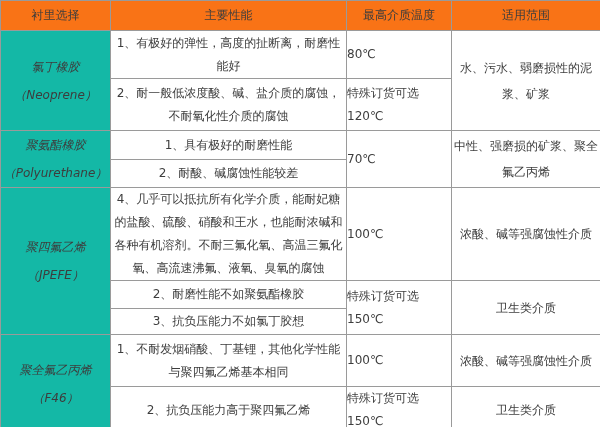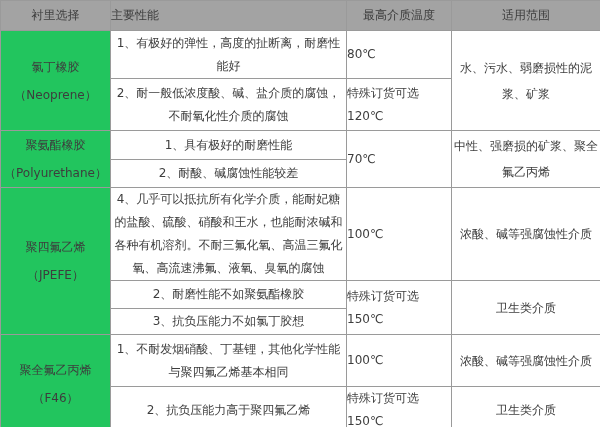--- a/index.html
+++ b/index.html
@@ -24,36 +24,37 @@
     border: 1px solid #9a9a9a;
     box-sizing: border-box;
     font-size: 12px;
     color: #3d3d3d;
     padding: 0;
     vertical-align: middle;
     overflow: hidden;
   }
   
   thead th {
-    background: #a3a3a3;
+    background: #f97316;
     color: #ffffff;
     font-weight: normal;
     height: 30px;
     font-size: 13px;
     border-color: #6e8f90;
   }
-  th.h-left { text-align: left; padding-left: 16px; }
+  th.h-left { text-align: center; padding-left: 16px; }
   th.h-center { text-align: center; }
   
   td.material {
-    background: #22c55e;
+    background: #14b8a6;
     color: #ffffff;
     text-align: center;
     font-size: 12.5px;
     line-height: 24px;
+    font-style: italic;
   }
   td.material .mname { padding: 2px 0; }
   
   td.perf {
     text-align: center;
     padding: 6px 8px 6px 14px;
     line-height: 23px;
   }
   
   td.temp {

